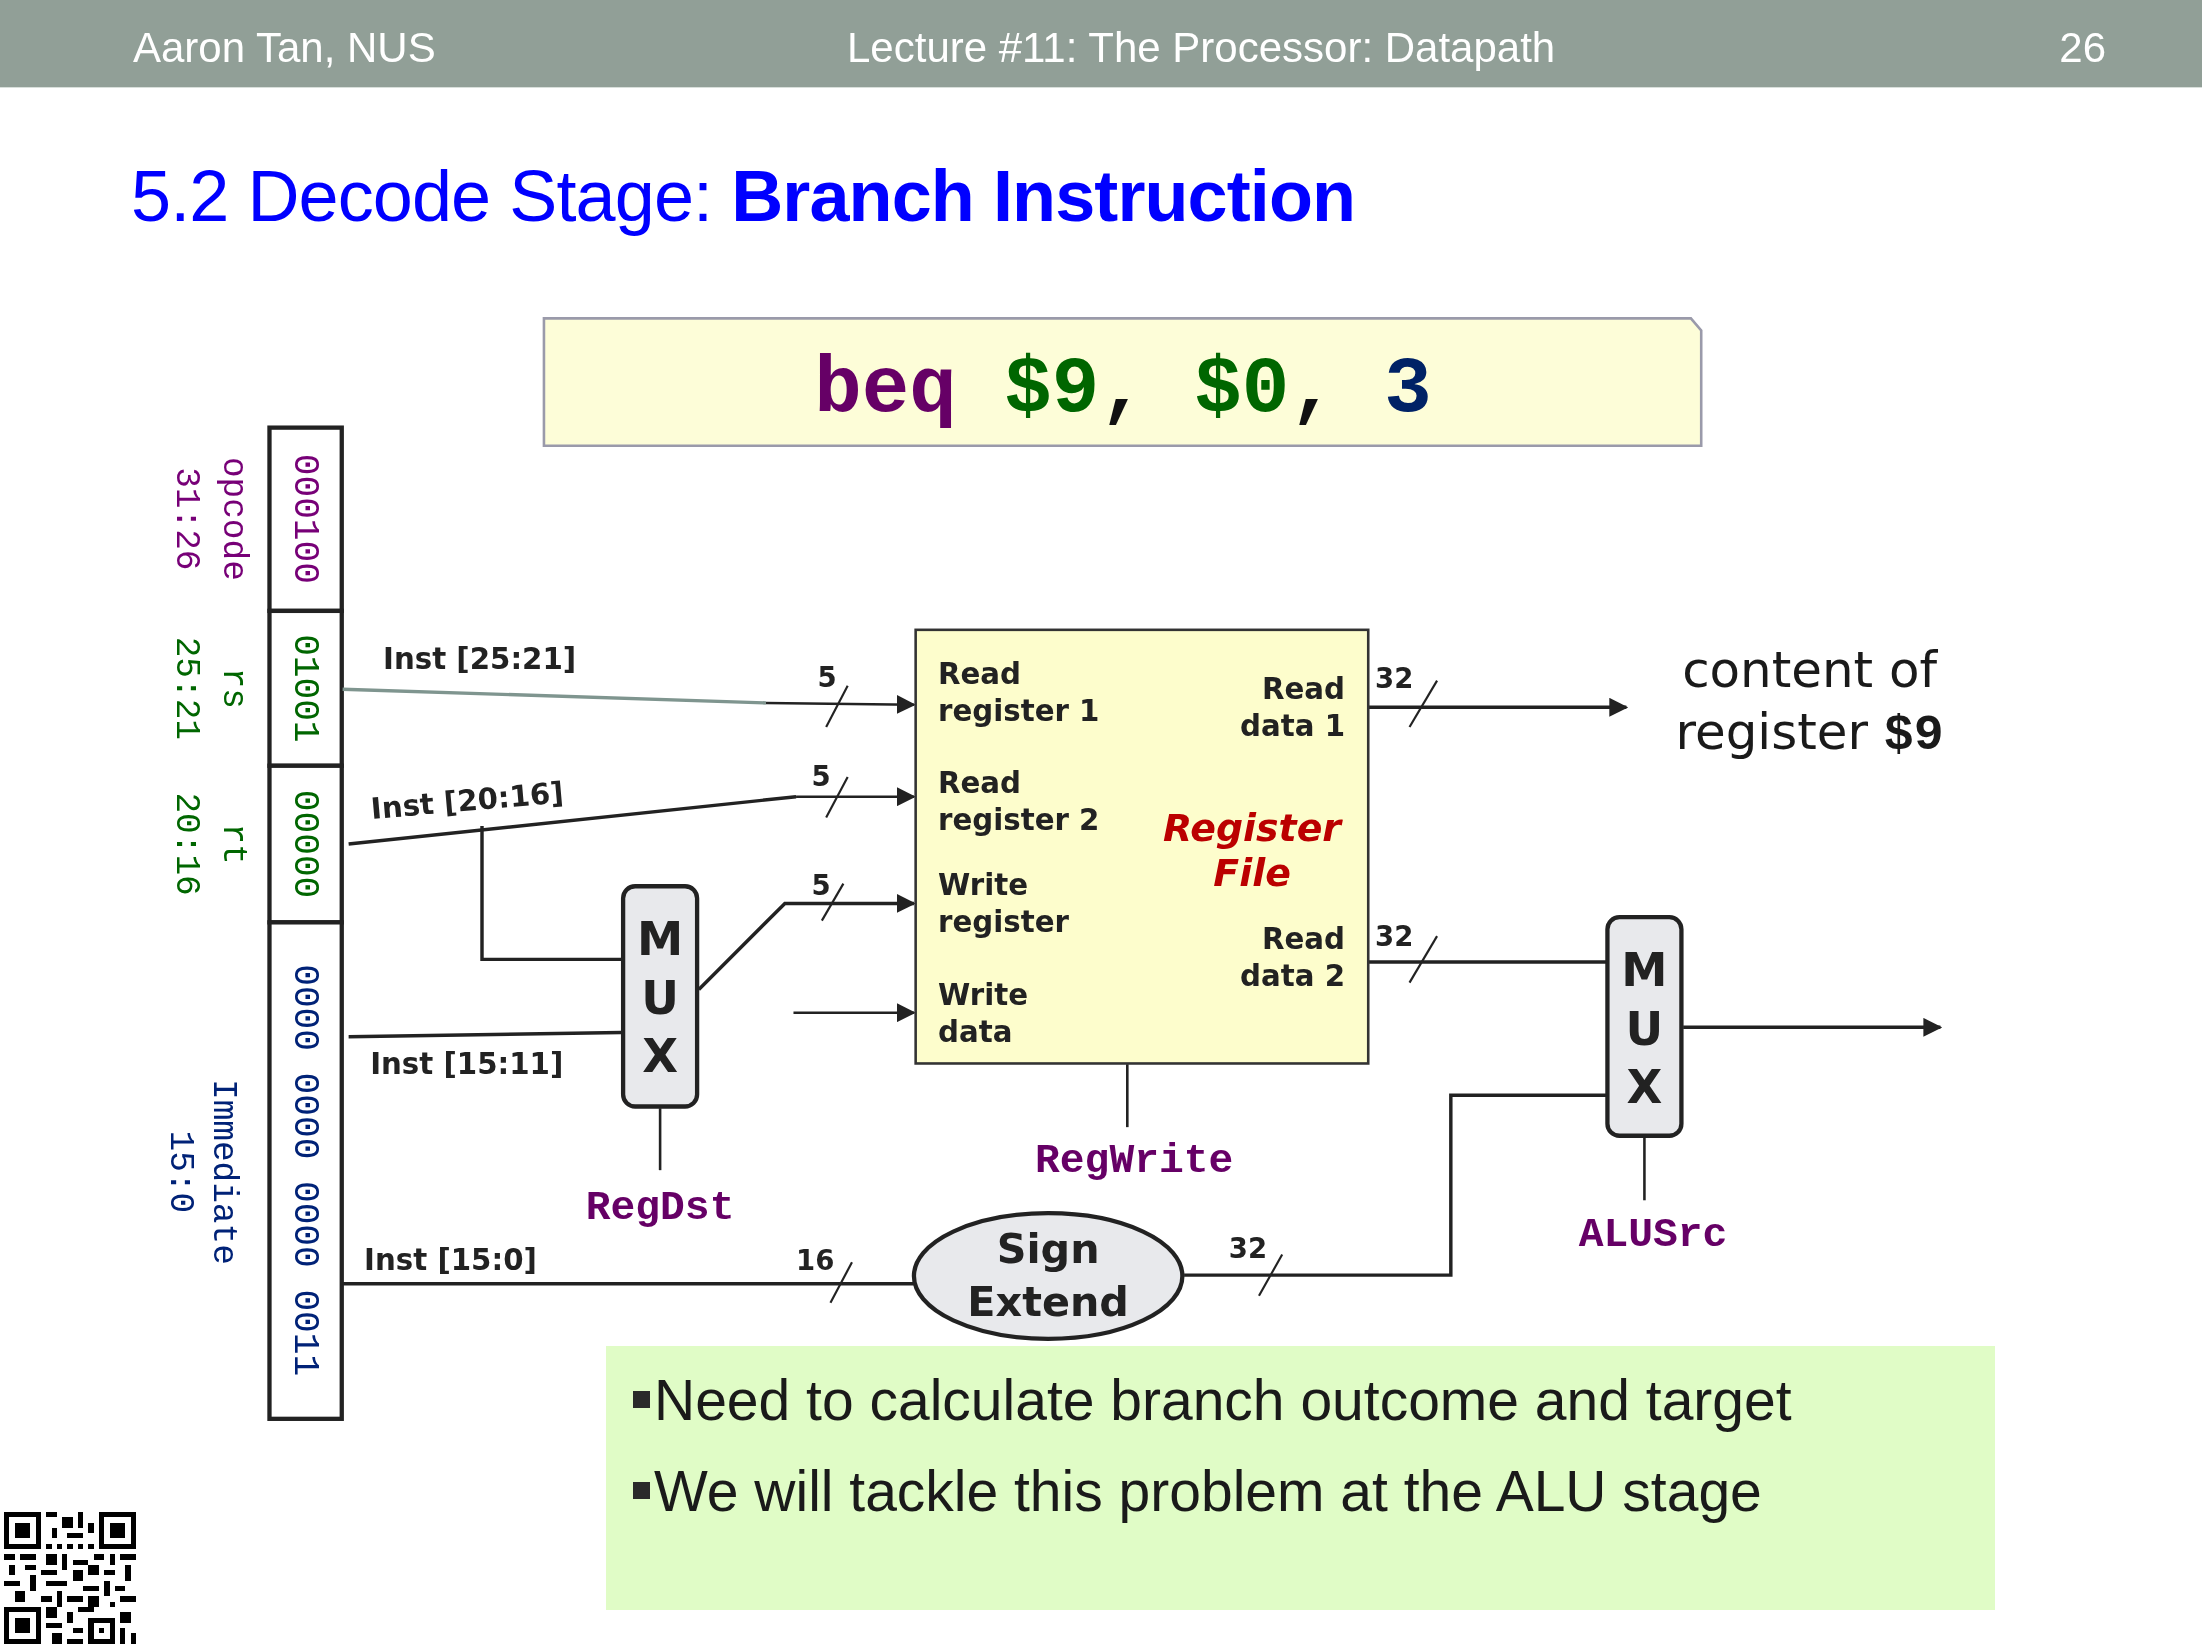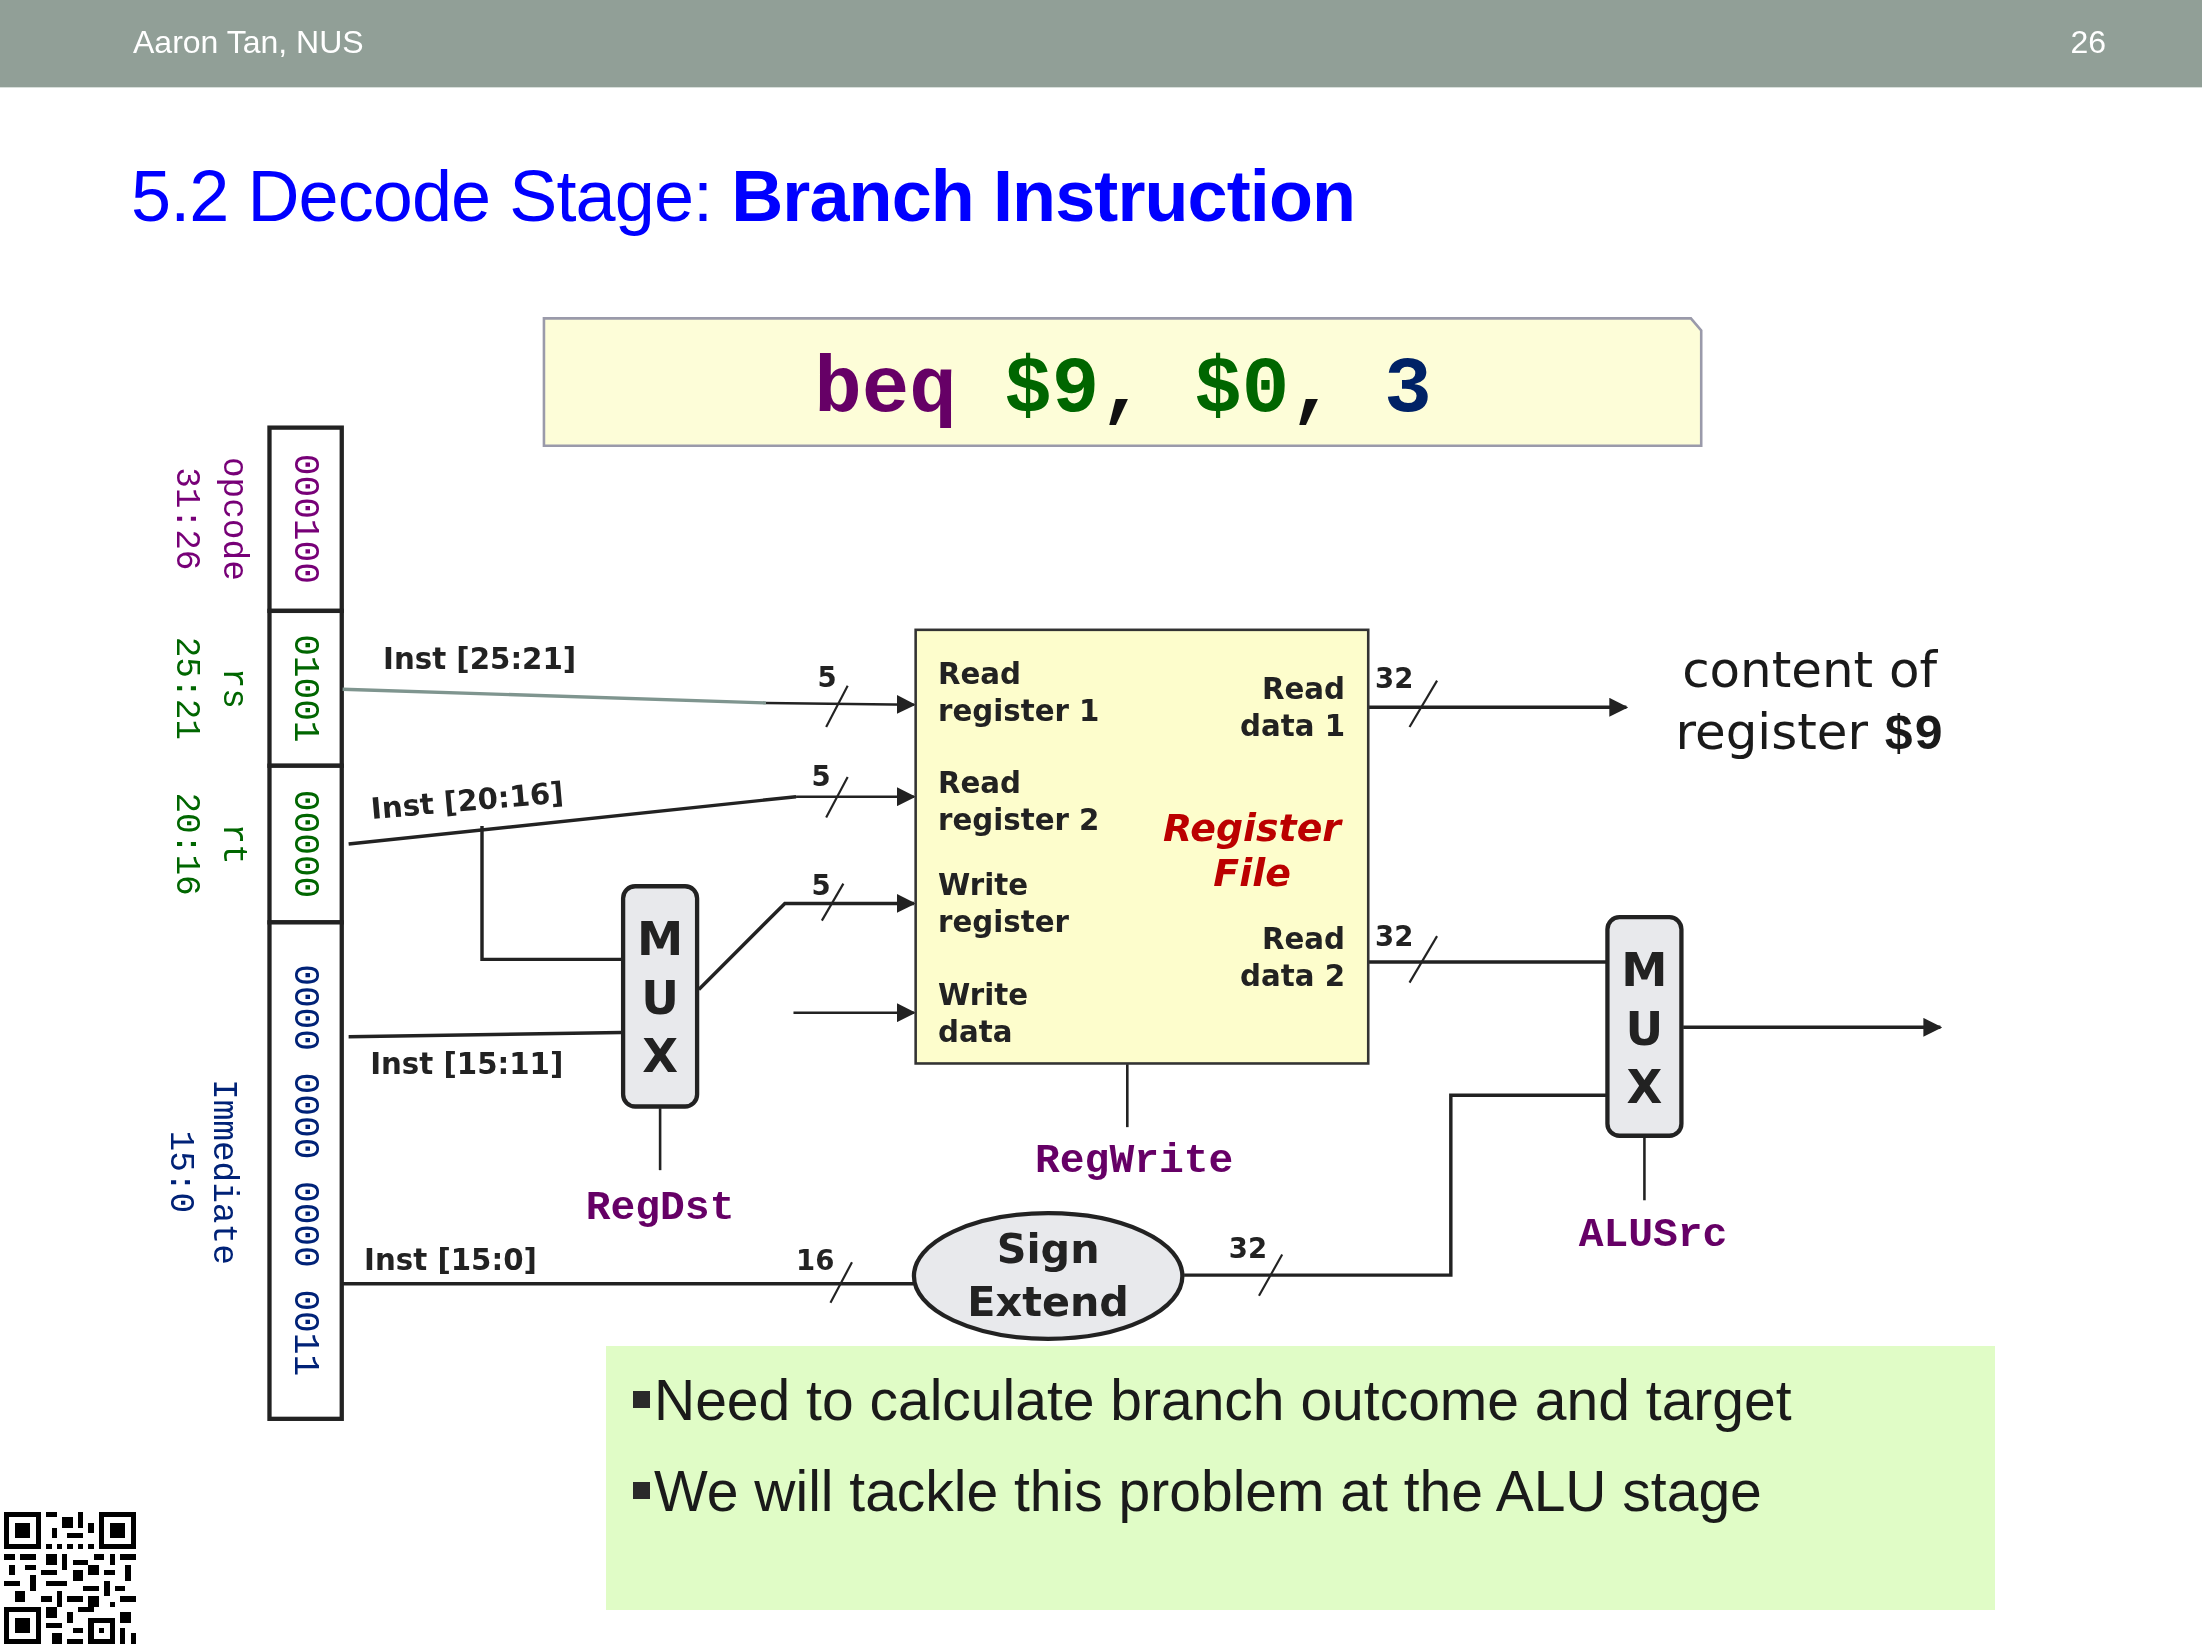--- a/index.html
+++ b/index.html
@@ -4,21 +4,21 @@
 <style>
   html, body { margin: 0; padding: 0; }
   body {
     width: 2203px; height: 1652px; position: relative; overflow: hidden;
     background: #ffffff;
     font-family: "Liberation Sans", sans-serif;
   }
   .header {
     position: absolute; left: 0; top: 0; width: 2203px; height: 87px;
     background: #919f97;
-    color: #ffffff; font-size: 32px;
+    color: #ffffff; font-size: 42px;
     border-bottom: 1.7px solid #d8dfdb;
   }
   .header span { position: absolute; top: 24px; white-space: nowrap; }
   .h-left { left: 133px; }
   .h-center { left: 847px; }
   .h-right { right: 97px; }
 
   .title {
     position: absolute; left: 131px; top: 155px;
     font-size: 72px; color: #0000ff; white-space: nowrap;
@@ -43,20 +43,21 @@
   .callout li.first { margin-top: 17px; }
   .callout li.second { margin-top: 17px; }
 
   .qr { position: absolute; left: 4.3px; top: 1512px; width: 132px; height: 132px; }
 </style>
 </head>
 <body>
 
 <div class="header">
   <span class="h-left">Aaron Tan, NUS</span>
+  <span class="h-center">Lecture #11: The Processor: Datapath</span>
   <span class="h-right">26</span>
 </div>
 
 <div class="title"><span>5.2 Decode Stage: </span><span class="bold">Branch Instruction</span></div>
 
 <svg class="diagram" width="2203" height="1652" viewBox="0 0 2560 1920">
   <defs>
     <marker id="arr" viewBox="0 0 10 10" refX="9" refY="5" markerWidth="7" markerHeight="7" orient="auto" markerUnits="userSpaceOnUse">
       <path d="M0,0 L10,5 L0,10 z" fill="#222"></path>
     </marker>

